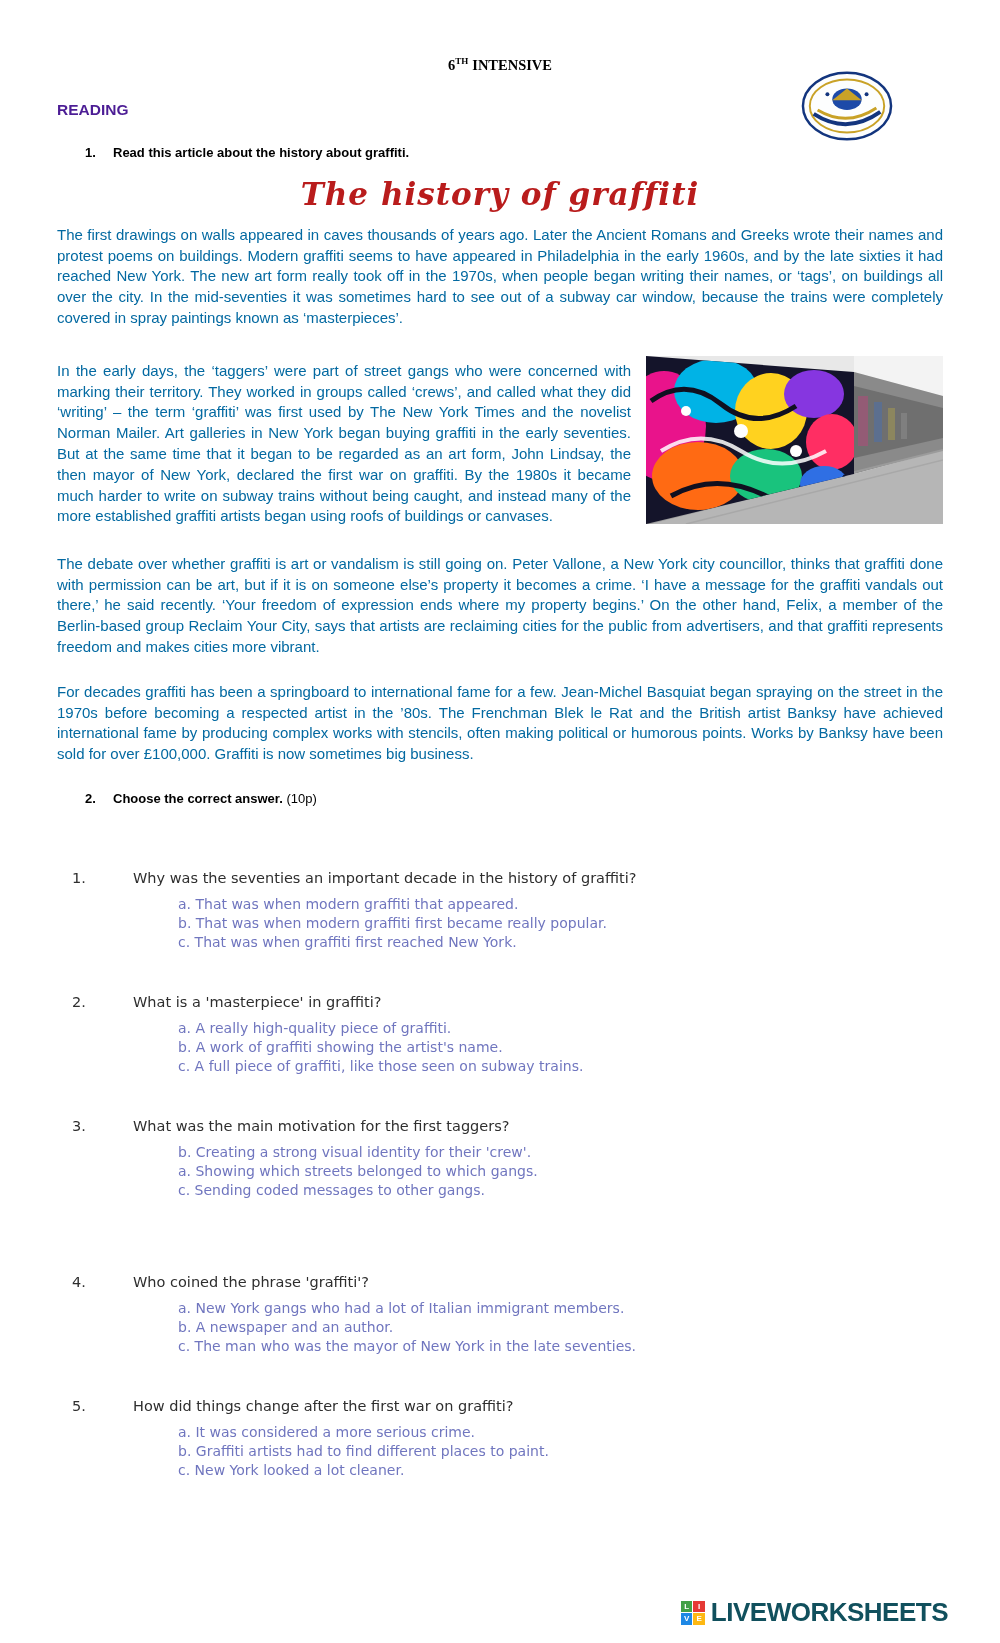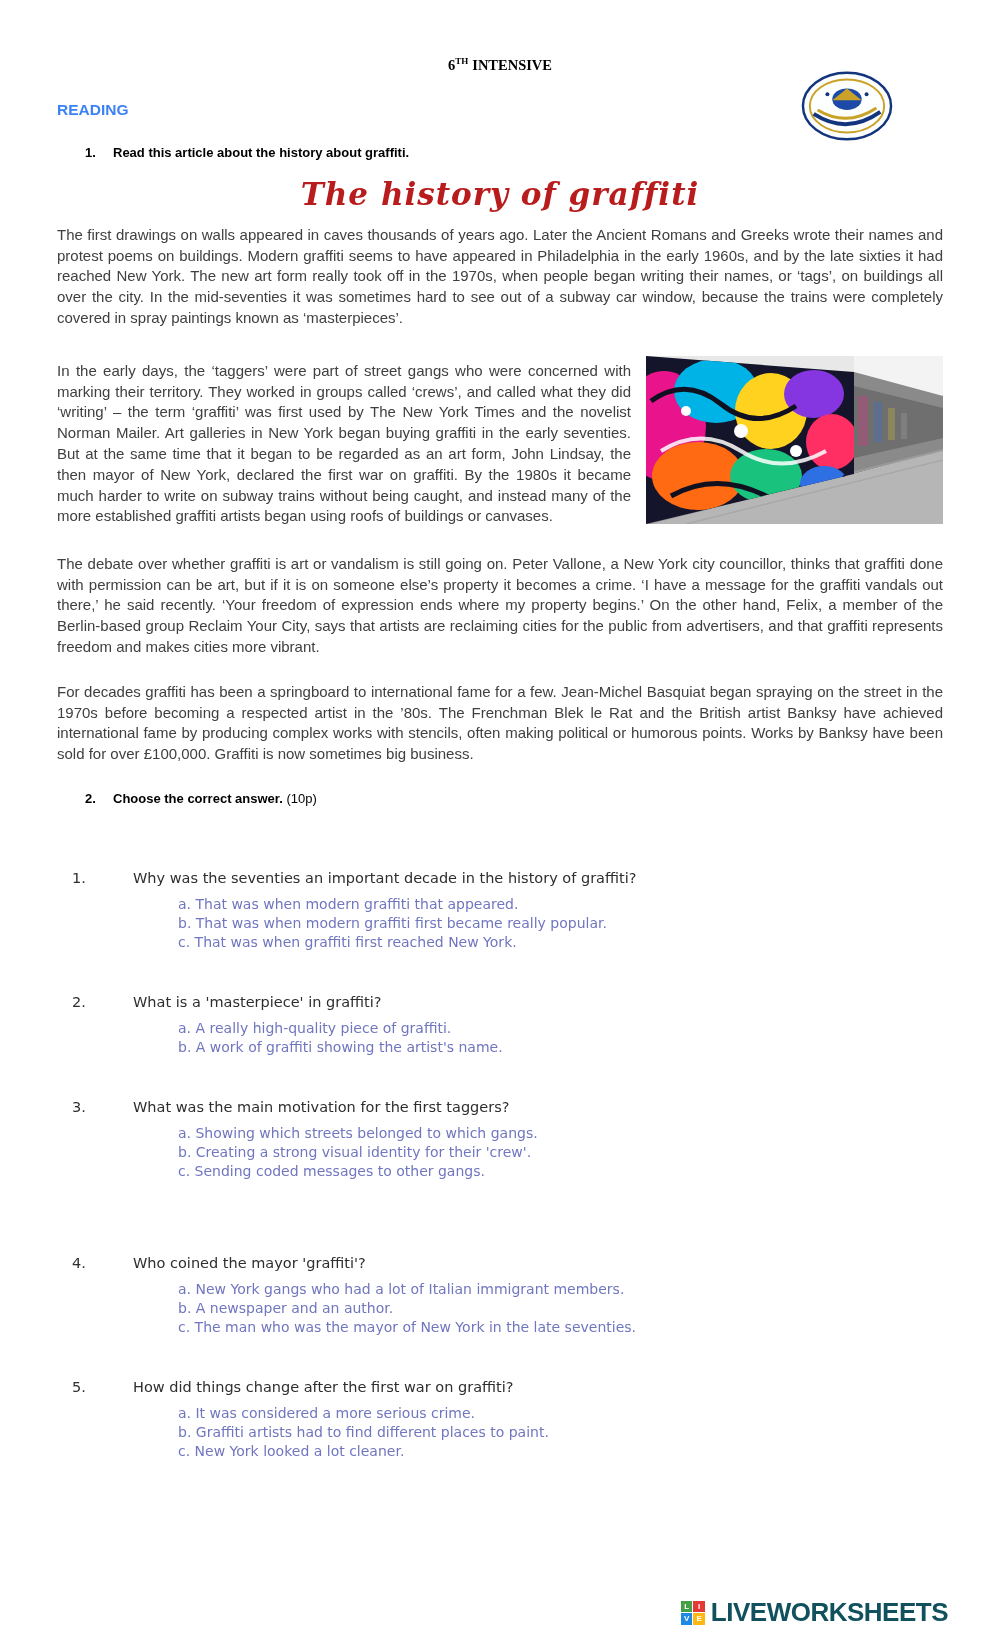--- a/index.html
+++ b/index.html
@@ -30,21 +30,21 @@
   .logo {
     position: absolute;
     top: 70px;
     right: 106px;
     width: 94px;
     height: 72px;
   }
 
   .section-heading {
     margin: 27px 0 0 57px;
-    color: #3b82f6;
+    color: #4c1d95;
     font-weight: bold;
     font-size: 15.5px;
   }
 
   .task-line {
     margin-top: 26px;
     padding-left: 85px;
     font-size: 13px;
     font-weight: bold;
     color: #000;
@@ -63,21 +63,21 @@
     letter-spacing: 1px;
     color: #b91c1c;
   }
 
   .article { padding: 0 57px; }
   .article p {
     margin-top: 13px;
     font-size: 15px;
     line-height: 20.8px;
     text-align: justify;
-    color: #404040;
+    color: #0369a1;
   }
   .article p + .para-block, .para-block + p, .article p + p { margin-top: 24px; }
 
   .para-block { margin-top: 24px; overflow: hidden; }
   .para-block .graffiti-img {
     float: right;
     width: 297px;
     height: 168px;
     margin: 3px 0 6px 15px;
   }
@@ -236,37 +236,38 @@
       </div>
     </div>
 
     <div class="question">
       <div class="q-line">
         <span class="q-num">2.</span><span>What is a 'masterpiece' in graffiti?</span>
       </div>
       <div class="q-options">
         <span class="q-option">a. A really high-quality piece of graffiti.</span>
         <span class="q-option">b. A work of graffiti showing the artist's name.</span>
+        <span class="q-option">c. A full piece of graffiti, like those seen on subway trains.</span>
       </div>
     </div>
 
     <div class="question">
       <div class="q-line">
         <span class="q-num">3.</span><span>What was the main motivation for the first taggers?</span>
       </div>
       <div class="q-options">
+        <span class="q-option">b. Creating a strong visual identity for their 'crew'.</span>
         <span class="q-option">a. Showing which streets belonged to which gangs.</span>
-        <span class="q-option">b. Creating a strong visual identity for their 'crew'.</span>
         <span class="q-option">c. Sending coded messages to other gangs.</span>
       </div>
     </div>
 
     <div class="question gap-lg">
       <div class="q-line">
-        <span class="q-num">4.</span><span>Who coined the mayor 'graffiti'?</span>
+        <span class="q-num">4.</span><span>Who coined the phrase 'graffiti'?</span>
       </div>
       <div class="q-options">
         <span class="q-option">a. New York gangs who had a lot of Italian immigrant members.</span>
         <span class="q-option">b. A newspaper and an author.</span>
         <span class="q-option">c. The man who was the mayor of New York in the late seventies.</span>
       </div>
     </div>
 
     <div class="question">
       <div class="q-line">

